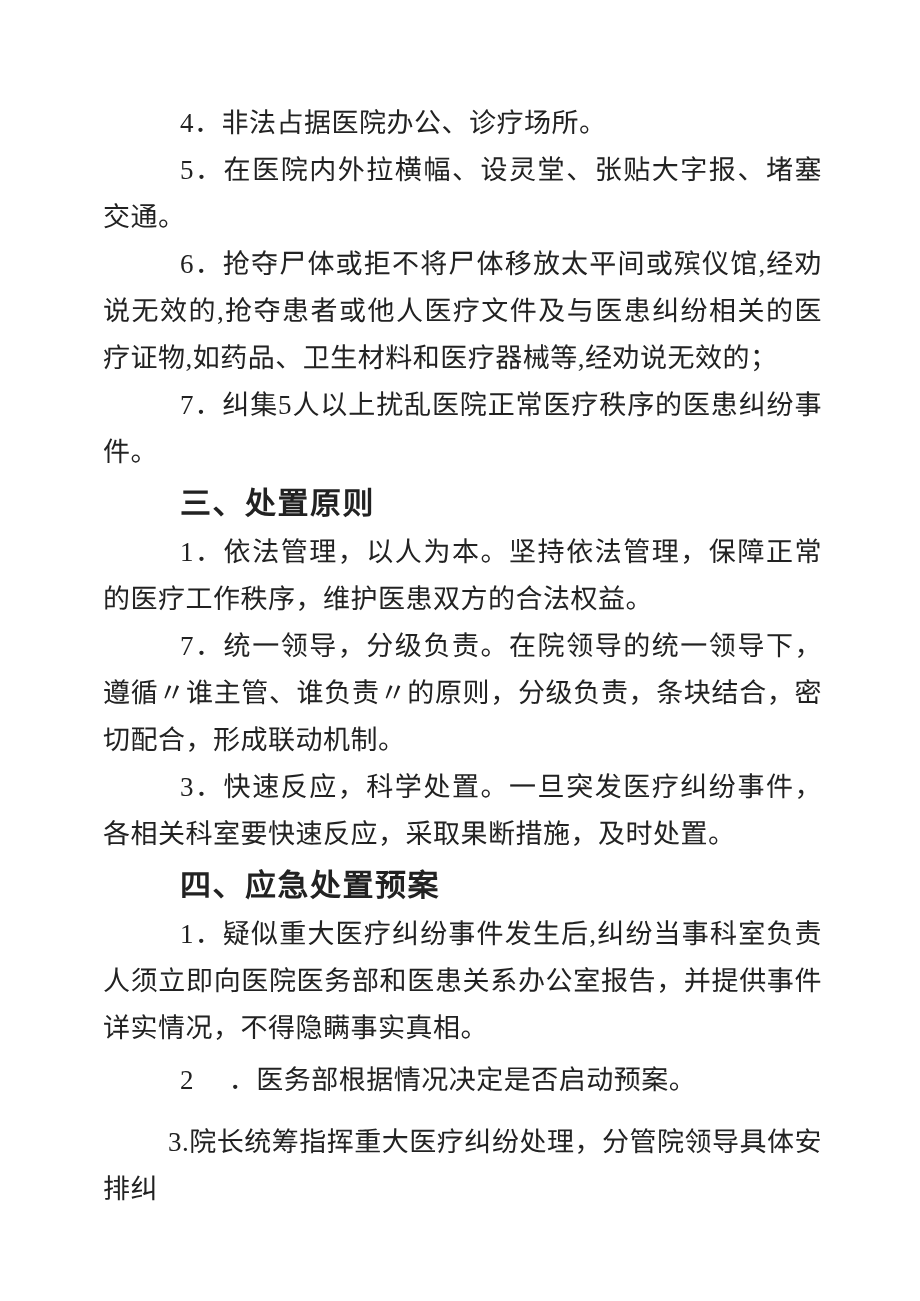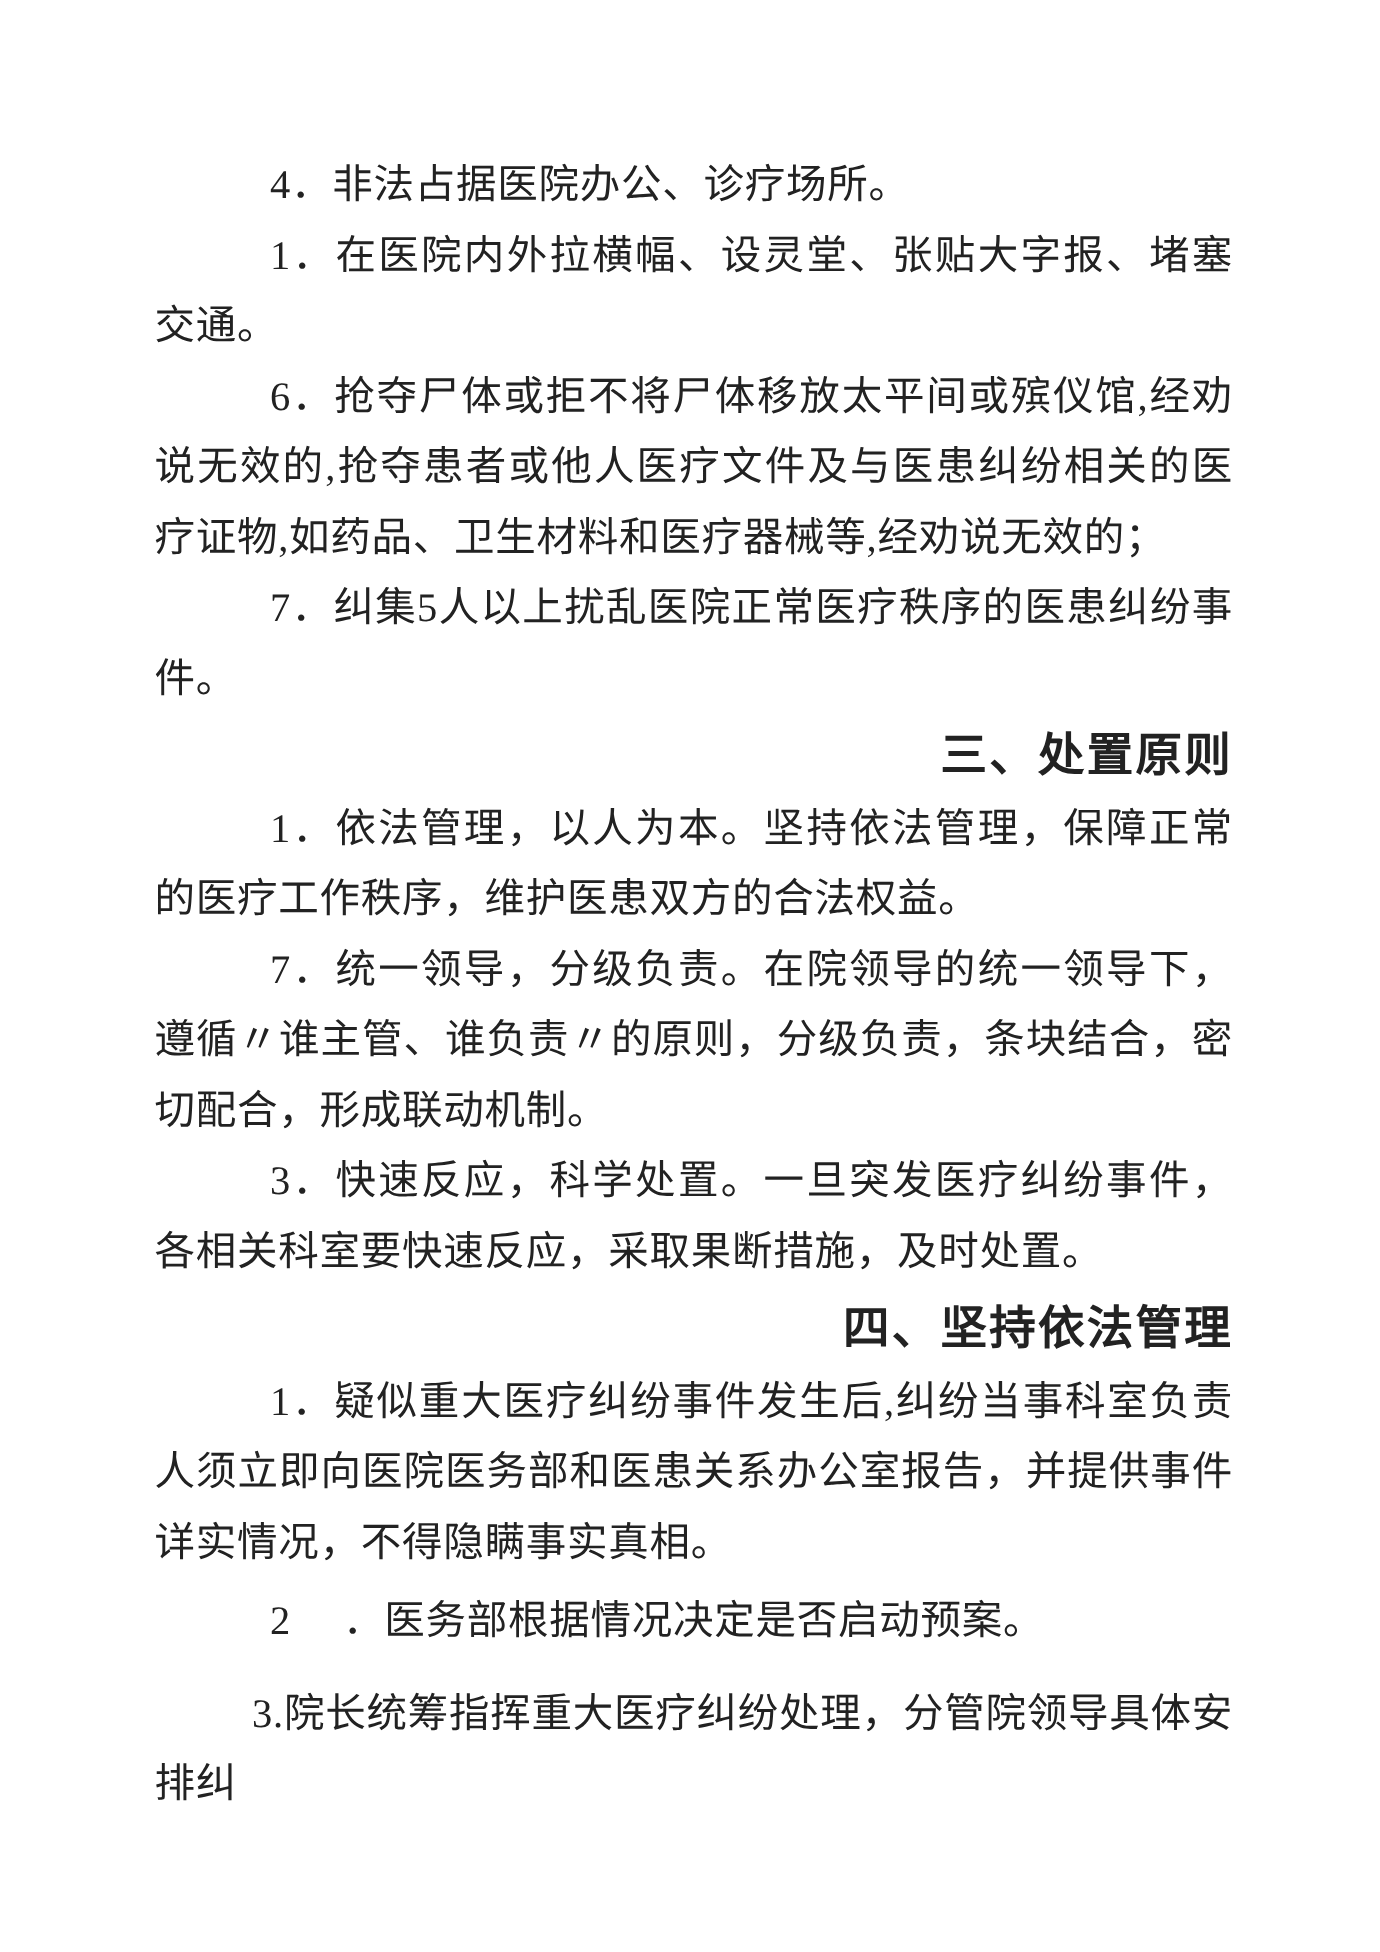--- a/index.html
+++ b/index.html
@@ -25,39 +25,39 @@
     letter-spacing: 0.5px;
     text-align: justify;
     text-indent: 77px;
     word-break: break-all;
   }
   .doc p.heading {
     font-family: "Liberation Sans", sans-serif;
     font-weight: 700;
     font-size: 31px;
     letter-spacing: 1.5px;
-    text-align: right;
+    text-align: left;
     margin-top: 4px;
     margin-bottom: 2px;
   }
   .doc p.gap-sm { margin-top: 5px; }
   .doc p.gap-md { margin-top: 15px; }
   .doc p.indent-sm { text-indent: 65px; }
 </style>
 </head>
 <body>
 
 <div class="page">
   <div class="doc">
     <p>4．非法占据医院办公、诊疗场所。</p>
-    <p>1．在医院内外拉横幅、设灵堂、张贴大字报、堵塞交通。</p>
+    <p>5．在医院内外拉横幅、设灵堂、张贴大字报、堵塞交通。</p>
     <p>6．抢夺尸体或拒不将尸体移放太平间或殡仪馆,经劝说无效的,抢夺患者或他人医疗文件及与医患纠纷相关的医疗证物,如药品、卫生材料和医疗器械等,经劝说无效的；</p>
     <p>7．纠集5人以上扰乱医院正常医疗秩序的医患纠纷事件。</p>
     <p class="heading">三、处置原则</p>
     <p>1．依法管理，以人为本。坚持依法管理，保障正常的医疗工作秩序，维护医患双方的合法权益。</p>
     <p>7．统一领导，分级负责。在院领导的统一领导下，遵循〃谁主管、谁负责〃的原则，分级负责，条块结合，密切配合，形成联动机制。</p>
     <p>3．快速反应，科学处置。一旦突发医疗纠纷事件，各相关科室要快速反应，采取果断措施，及时处置。</p>
-    <p class="heading">四、坚持依法管理</p>
+    <p class="heading">四、应急处置预案</p>
     <p>1．疑似重大医疗纠纷事件发生后,纠纷当事科室负责人须立即向医院医务部和医患关系办公室报告，并提供事件详实情况，不得隐瞒事实真相。</p>
     <p class="gap-sm">2　 ．医务部根据情况决定是否启动预案。</p>
     <p class="gap-md indent-sm">3.院长统筹指挥重大医疗纠纷处理，分管院领导具体安排纠</p>
   </div>
 </div>
 
 </body></html>

